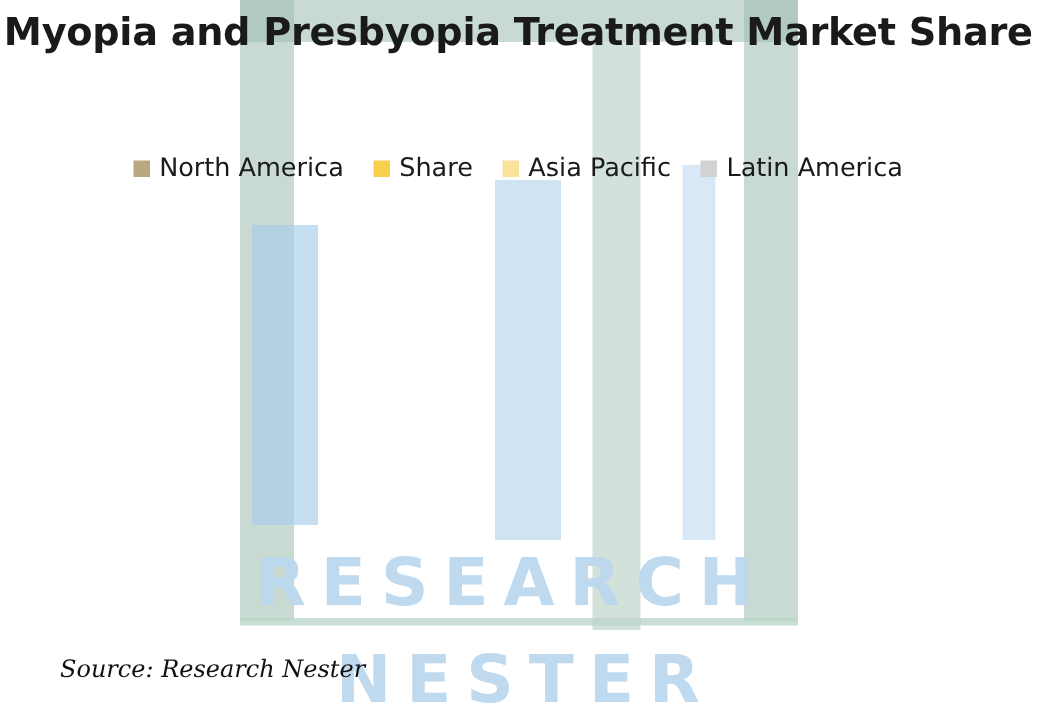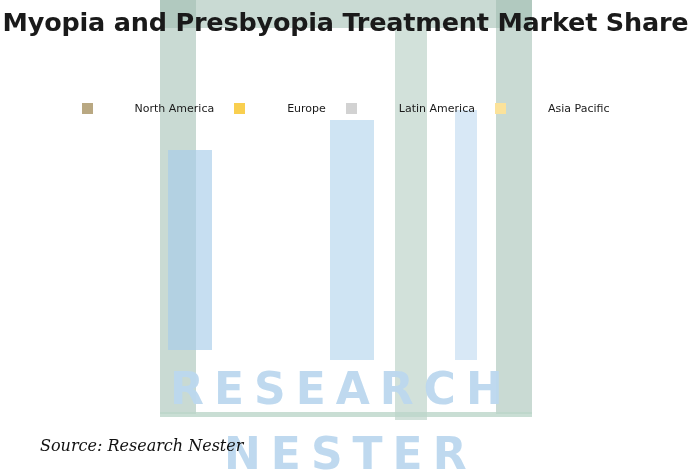--- a/index.html
+++ b/index.html
@@ -58,24 +58,23 @@
   .legend {
     position:absolute; left:0; top:102px; width:691px;
     display:flex; justify-content:center; align-items:center;
     gap:20px;
     z-index:6;
   }
   .legend-item { display:flex; align-items:center; gap:6px; }
   .legend-swatch { width:11px; height:11px; display:block; }
   .legend-label {
     font-family:"DejaVu Sans", sans-serif;
-    font-size:11px;
+    font-size:17px;
     color:#1a1a1a;
     white-space:nowrap;
-    margin-left:36px;
   }
 
   
   .chart-wrap {
     position:absolute; left:205px; top:138px;
     width:284px; height:284px;
     z-index:5;
   }
   .chart-wrap svg { display:block; }
   .slice-label {
@@ -114,28 +113,28 @@
     <div class="title-line">Myopia and Presbyopia Treatment Market Share</div>
   </div>
 
   <div class="legend" id="legend">
       <div class="legend-item">
         <span class="legend-swatch" style="background: rgb(185, 168, 130);"></span>
         <span class="legend-label">North America</span>
       </div>
       <div class="legend-item">
         <span class="legend-swatch" style="background: rgb(249, 207, 79);"></span>
-        <span class="legend-label">Europe</span>
+        <span class="legend-label">Share</span>
+      </div>
+      <div class="legend-item">
+        <span class="legend-swatch" style="background: rgb(251, 226, 154);"></span>
+        <span class="legend-label">Asia Pacific</span>
       </div>
       <div class="legend-item">
         <span class="legend-swatch" style="background: rgb(210, 210, 210);"></span>
         <span class="legend-label">Latin America</span>
-      </div>
-      <div class="legend-item">
-        <span class="legend-swatch" style="background: rgb(251, 226, 154);"></span>
-        <span class="legend-label">Asia Pacific</span>
       </div>
     </div>
 
 
   <div class="source">Source: Research Nester</div>
 
 </div>
 
 </body></html>

